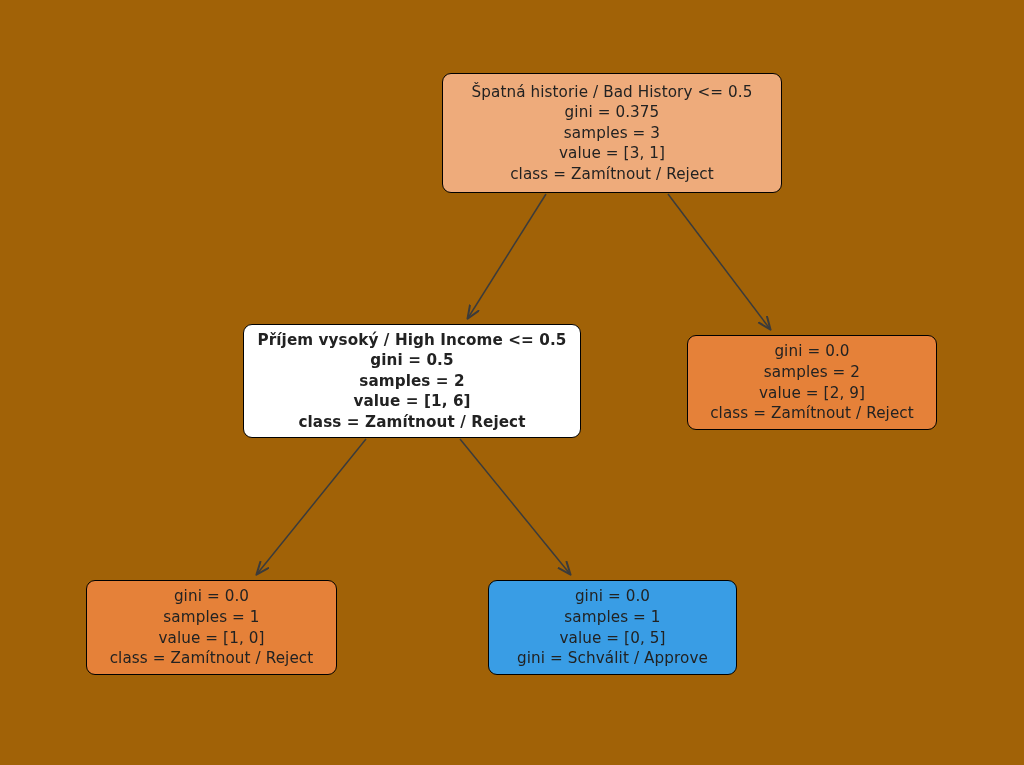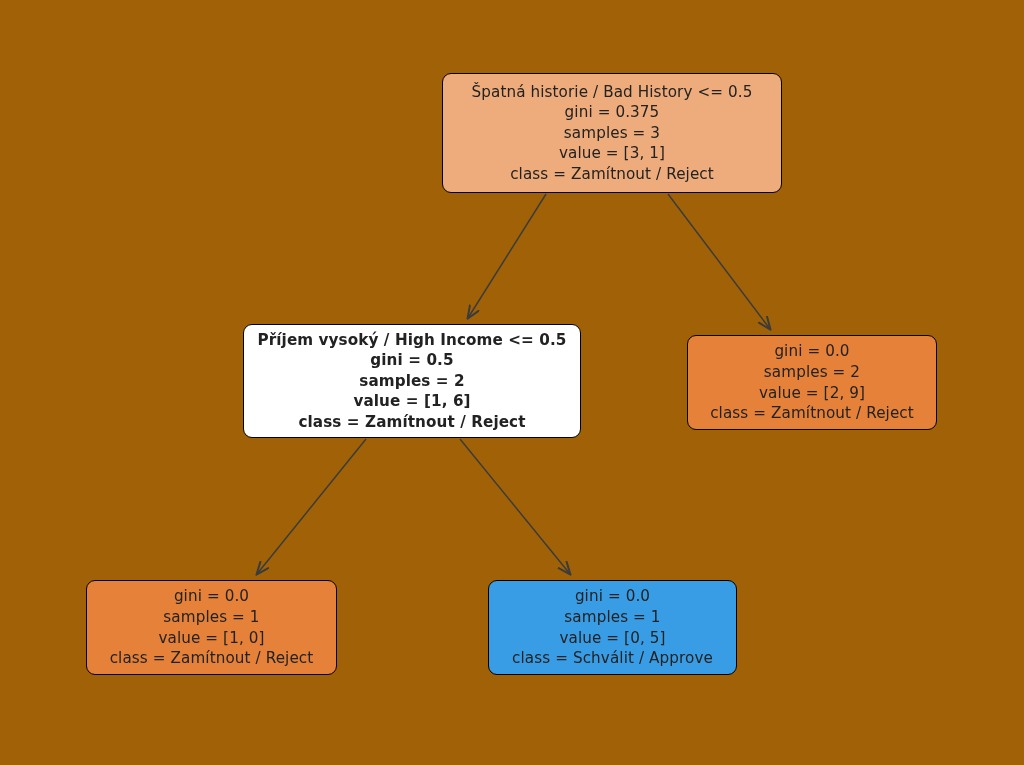--- a/index.html
+++ b/index.html
@@ -91,16 +91,16 @@
     <span class="line">gini = 0.0</span>
     <span class="line">samples = 1</span>
     <span class="line">value = [1, 0]</span>
     <span class="line">class = Zamítnout / Reject</span>
   </div>
 
   <div class="node" style="left: 488px; top: 580px; width: 249px; height: 95px; background: rgb(57, 157, 229); border-color: rgb(0, 0, 0); color: rgb(34, 34, 34);">
     <span class="line">gini = 0.0</span>
     <span class="line">samples = 1</span>
     <span class="line">value = [0, 5]</span>
-    <span class="line">class = Schválit / Approve</span>
+    <span class="line">gini = Schválit / Approve</span>
   </div>
 
 </div>
 
 </body></html>

